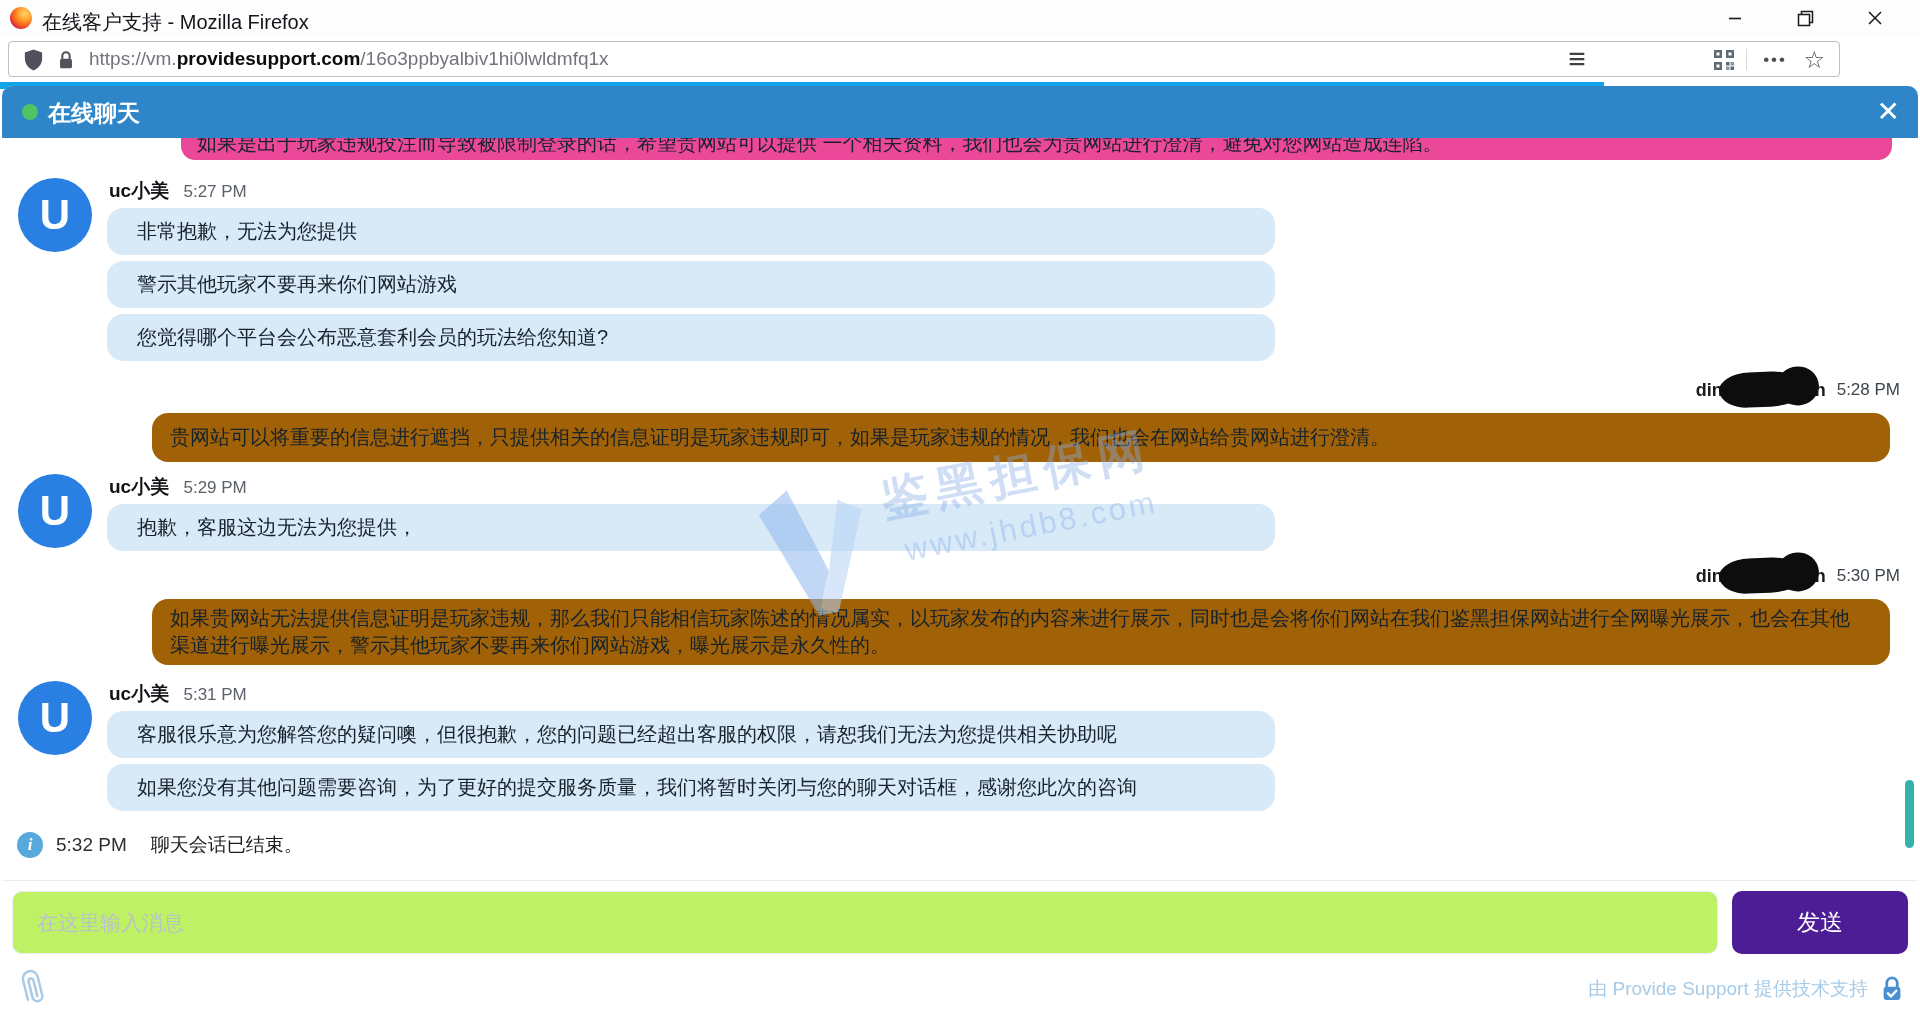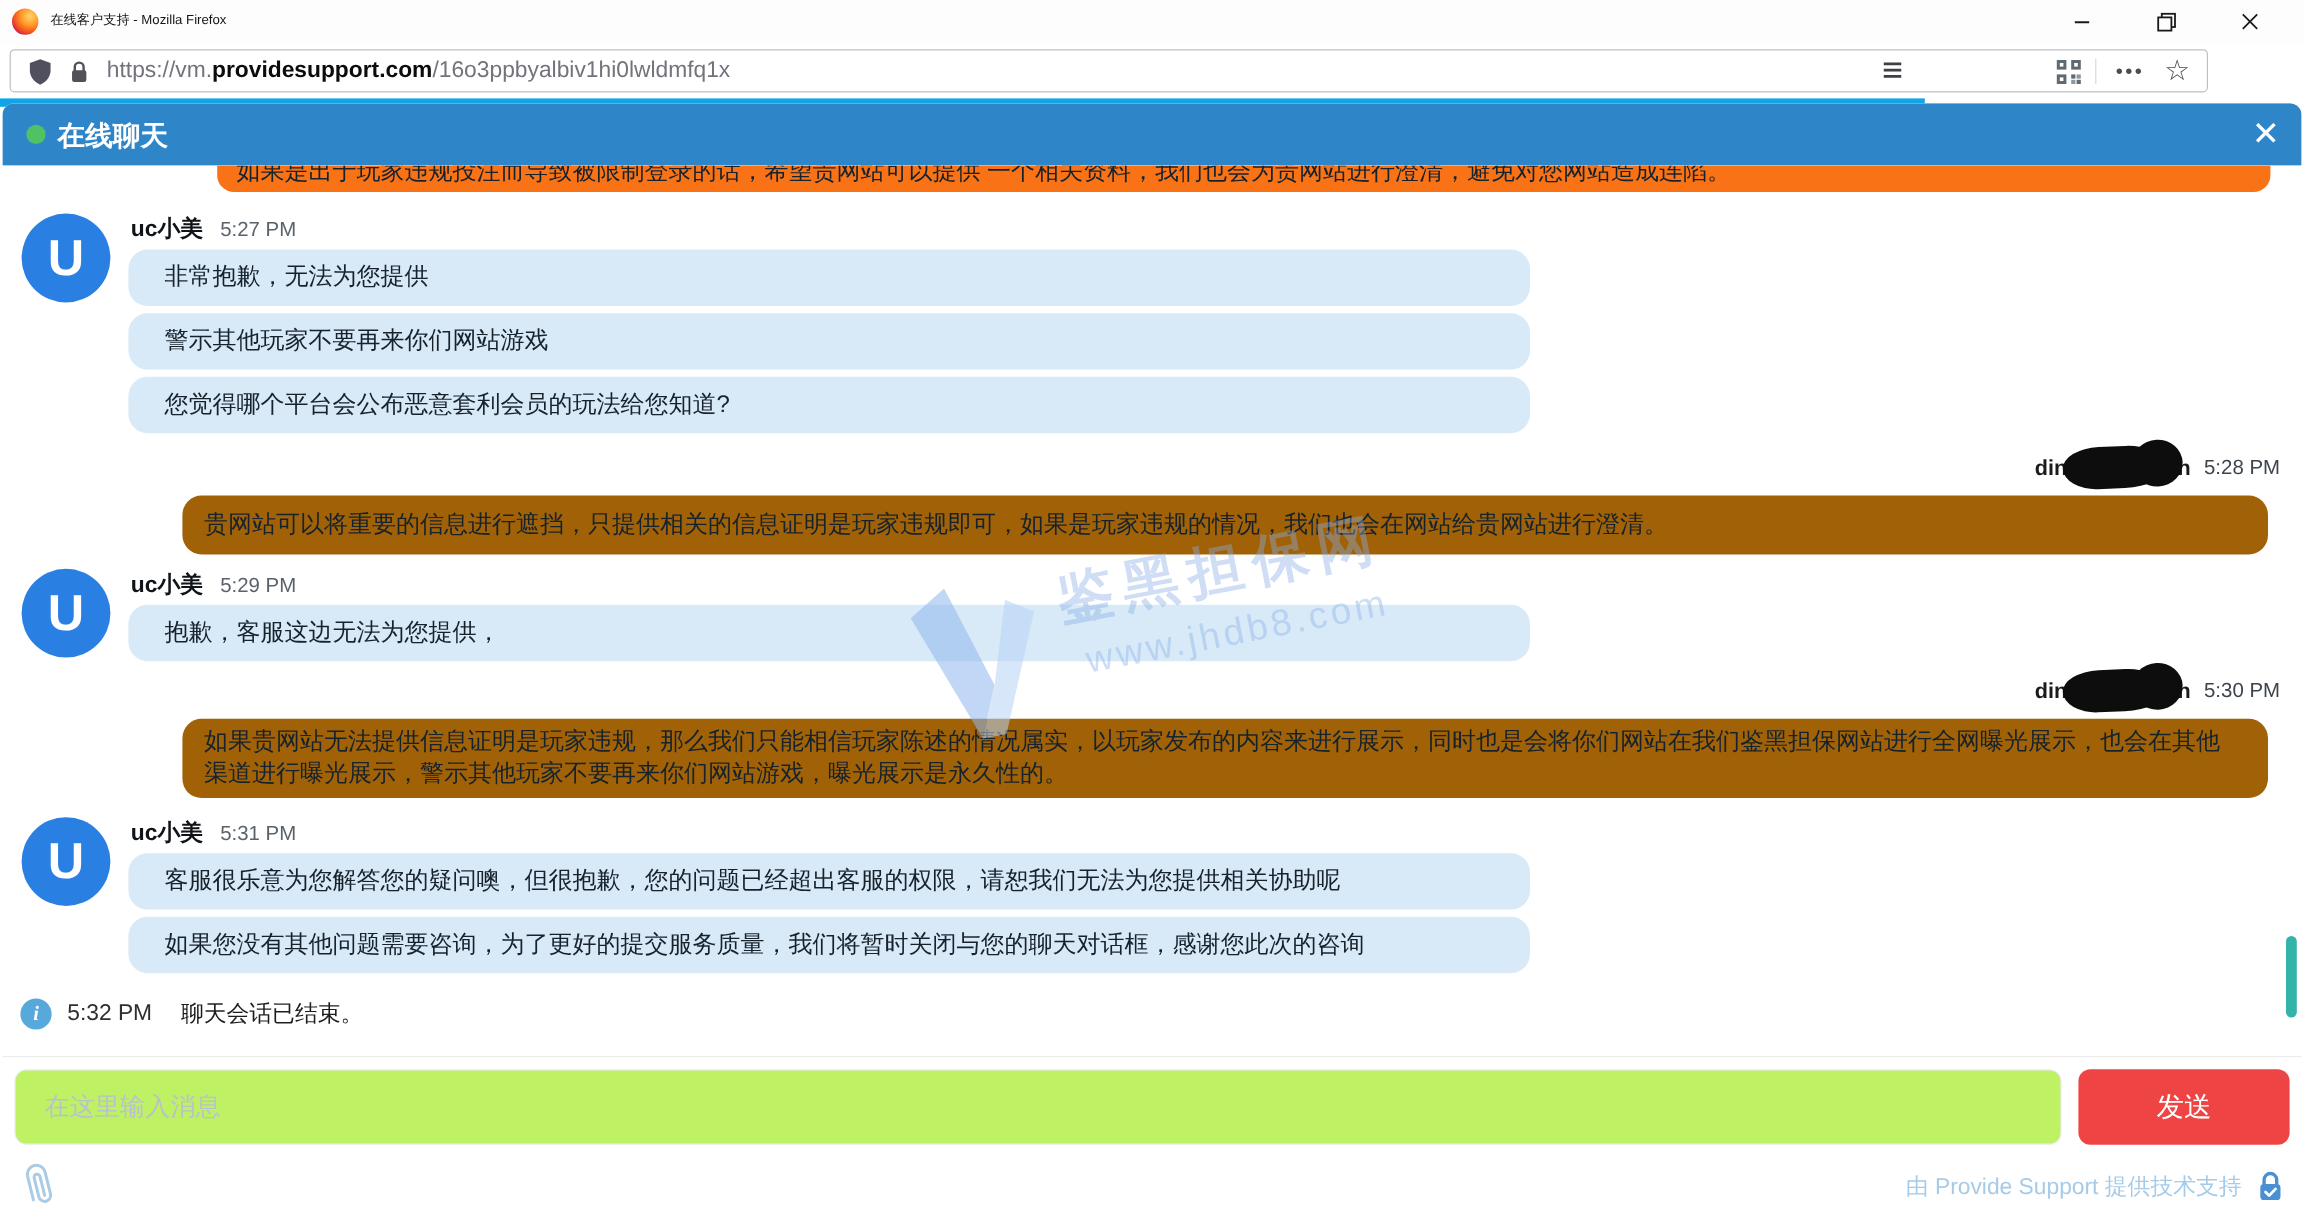--- a/index.html
+++ b/index.html
@@ -3,21 +3,21 @@
 <meta charset="utf-8">
 <style>
   html,body{margin:0;padding:0;}
   body{font-family:"Liberation Sans","DejaVu Sans",sans-serif;}
   .screen{position:relative;width:1920px;height:1019px;background:#fff;overflow:hidden;}
 
   
   .titlebar{position:absolute;left:0;top:0;width:1920px;height:36px;background:#fdfdfd;}
   .ff-logo{position:absolute;left:10px;top:7px;width:22px;height:22px;border-radius:50%;
     background:radial-gradient(circle at 68% 30%, #ffd567 0%, #ff9a2a 35%, #f4511e 62%, #c2185b 82%, #5e35b1 100%);}
-  .win-title{position:absolute;left:42px;top:9px;font-size:11px;color:#15141a;}
+  .win-title{position:absolute;left:42px;top:9px;font-size:20px;color:#15141a;}
   .wc{position:absolute;top:4px;width:46px;height:28px;display:flex;align-items:center;justify-content:center;}
 
   .navbar{position:absolute;left:0;top:36px;width:1604px;height:46px;background:#ffffff;border-bottom:7px solid #0ea5e9;}
   .urlbar{position:absolute;left:8px;top:5px;width:1832px;height:36px;border:1px solid #bfbfc9;border-radius:4px;background:#fff;box-sizing:border-box;}
   .url-text{position:absolute;left:80px;top:6px;font-size:19px;white-space:nowrap;}
   .url-scheme,.url-path{color:#73737e;}
   .url-domain{color:#0c0c0d;font-weight:700;}
   .urlbar .icon-shield{position:absolute;left:13px;top:6px;}
   .urlbar .icon-lock{position:absolute;left:46px;top:6px;}
   .icon-qr{position:absolute;right:104px;top:7px;}
@@ -28,21 +28,21 @@
 
   
   .chatwin{position:absolute;left:2px;right:2px;top:86px;bottom:0;background:#fff;border-radius:10px 10px 0 0;overflow:hidden;}
   .chat-header{position:relative;height:52px;background:#2e86c8;}
   .status-dot{position:absolute;left:20px;top:18px;width:16px;height:16px;border-radius:50%;background:#4fc263;}
   .chat-title{position:absolute;left:46px;top:12px;font-size:23px;font-weight:700;color:#ffffff;}
   .chat-close{position:absolute;right:18px;top:9px;font-size:28px;color:#ffffff;cursor:pointer;}
 
   .chat-body{position:relative;height:742px;background:#fff;overflow:hidden;}
 
-  .clip-bubble{height:22px;margin:0 26px 0 179px;background:#f97316;border-radius:0 0 14px 14px;overflow:hidden;position:relative;}
+  .clip-bubble{height:22px;margin:0 26px 0 179px;background:#ec4899;border-radius:0 0 14px 14px;overflow:hidden;position:relative;}
   .clip-bubble span{position:relative;top:-10px;display:block;padding-left:16px;font-size:20px;line-height:30px;color:#16222c;white-space:nowrap;}
 
   .group{position:relative;}
   .group.agent{padding-left:105px;}
   .avatar{position:absolute;left:16px;top:0;width:74px;height:74px;border-radius:50%;background:#2a7fe3;color:#fff;
     display:flex;align-items:center;justify-content:center;font-size:42px;font-weight:700;}
   .name-row{height:22px;font-size:19px;padding-left:2px;}
   .author{font-weight:700;color:#101418;}
   .time{color:#5a626b;font-size:17px;margin-left:9px;}
   .bubble{box-sizing:border-box;width:1168px;height:47px;line-height:47px;margin-top:8px;background:#d8e9f7;border-radius:16px;
@@ -75,21 +75,21 @@
   .wm-url{font-size:31px;color:rgba(148,184,236,0.72);letter-spacing:3px;margin-top:4px;padding-left:14px;}
 
   .scroll-thumb{position:absolute;right:4px;top:642px;width:9px;height:68px;border-radius:5px;background:#33b3aa;}
 
   
   .input-area{position:relative;height:139px;background:#fff;border-top:1px solid #ececec;}
   .input-row{position:absolute;left:10px;right:10px;top:10px;height:63px;display:flex;gap:14px;}
   .msg-input{flex:1;box-sizing:border-box;border:1px solid #e7eef5;background:#bef264;border-radius:10px;
     font-size:21px;color:#333;padding:0 24px;outline:none;font-family:inherit;}
   .msg-input::placeholder{color:#b9c2cc;}
-  .send-btn{width:176px;background:#ef4444;color:#fff;font-size:23px;border:none;border-radius:10px;cursor:pointer;font-family:Liberation Mono, monospace;}
+  .send-btn{width:176px;background:#4c1d95;color:#fff;font-size:23px;border:none;border-radius:10px;cursor:pointer;font-family:Liberation Mono, monospace;}
   .attach{position:absolute;left:16px;top:86px;transform:rotate(-14deg);cursor:pointer;}
   .powered{position:absolute;right:14px;top:94px;display:flex;align-items:center;gap:12px;}
   .powered-text{font-size:19px;color:#a6cbe8;}
 </style>
 </head>
 <body>
 
 <div class="screen">
 
   <div class="titlebar">

